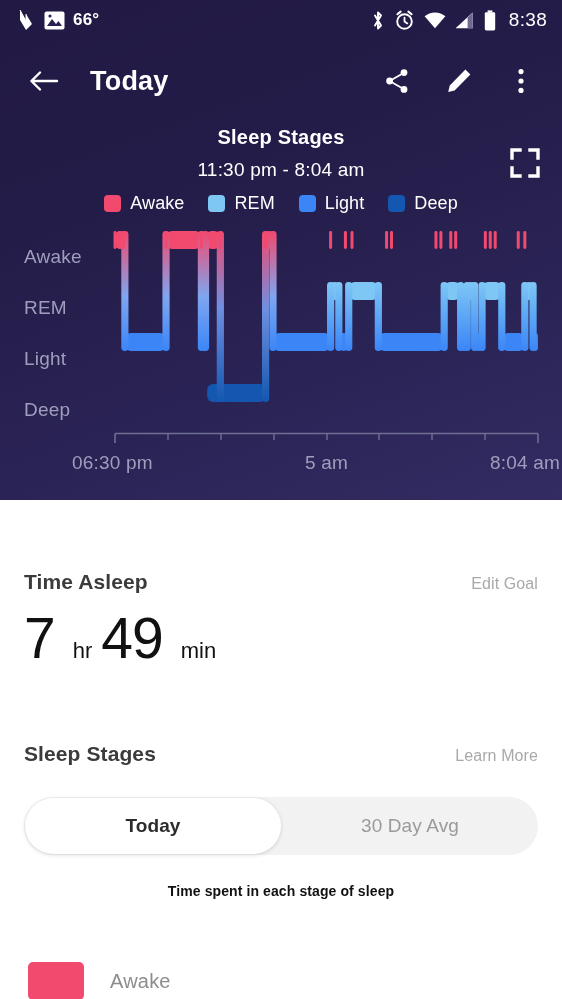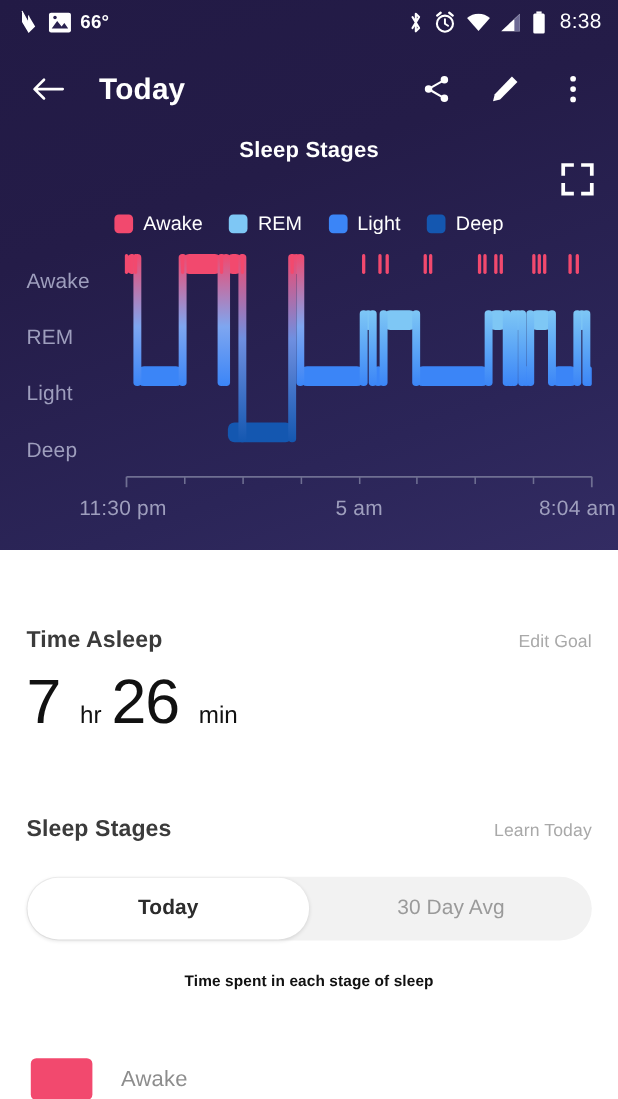--- a/index.html
+++ b/index.html
@@ -207,20 +207,21 @@
           <svg width="8" height="28" viewBox="0 0 8 28">
             <circle cx="4" cy="4.6" r="2.6" fill="#ffffff"></circle>
             <circle cx="4" cy="14" r="2.6" fill="#ffffff"></circle>
             <circle cx="4" cy="23.4" r="2.6" fill="#ffffff"></circle>
           </svg>
         </span>
       </div>
     </div>
 
     <div class="chart-title">Sleep Stages</div>
+    <div class="chart-sub">11:30 pm - 8:04 am</div>
     <span class="expand-btn">
       <svg width="34" height="34" viewBox="0 0 34 34">
         <path d="M4 12 L4 4 L12 4" fill="none" stroke="#ffffff" stroke-width="3.4" stroke-linecap="square"></path>
         <path d="M22 4 L30 4 L30 12" fill="none" stroke="#ffffff" stroke-width="3.4" stroke-linecap="square"></path>
         <path d="M30 22 L30 30 L22 30" fill="none" stroke="#ffffff" stroke-width="3.4" stroke-linecap="square"></path>
         <path d="M12 30 L4 30 L4 22" fill="none" stroke="#ffffff" stroke-width="3.4" stroke-linecap="square"></path>
       </svg>
     </span>
 
     <div class="legend">
@@ -329,43 +330,43 @@
           </g>
       </svg>
     </div>
 
     <svg class="xaxis" viewBox="0 0 562 14">
       <path d="M115 1.5 L538 1.5" stroke="#6f6f92" stroke-width="1.6"></path>
       <path d="M115 1.5 L115 11 M538 1.5 L538 11" stroke="#6f6f92" stroke-width="1.6"></path>
       <path d="M168 1.5 L168 8 M221 1.5 L221 8 M274 1.5 L274 8 M327 1.5 L327 8 M379 1.5 L379 8 M432 1.5 L432 8 M485 1.5 L485 8" stroke="#6f6f92" stroke-width="1.4"></path>
     </svg>
     <div class="xlabels">
-      <span class="xl-a">11:30 pm</span>
+      <span class="xl-a">06:30 pm</span>
       <span class="xl-b">5 am</span>
       <span class="xl-c">8:04 am</span>
     </div>
   </div>
 
   <div class="light-area">
 
     <div class="row-head time-asleep-head">
       <span class="h">Time Asleep</span>
       <span class="link">Edit Goal</span>
     </div>
 
     <div class="big-value">
       <span class="big-num">7</span>
       <span class="big-unit">hr</span>
-      <span class="big-num">26</span>
+      <span class="big-num">49</span>
       <span class="big-unit">min</span>
     </div>
 
     <div class="row-head stages-head">
       <span class="h">Sleep Stages</span>
-      <span class="link">Learn Today</span>
+      <span class="link">Learn More</span>
     </div>
 
     <div class="segmented">
       <span class="seg active">Today</span>
       <span class="seg">30 Day Avg</span>
     </div>
 
     <div class="sub-head">Time spent in each stage of sleep</div>
 
     <div class="stage-row">

